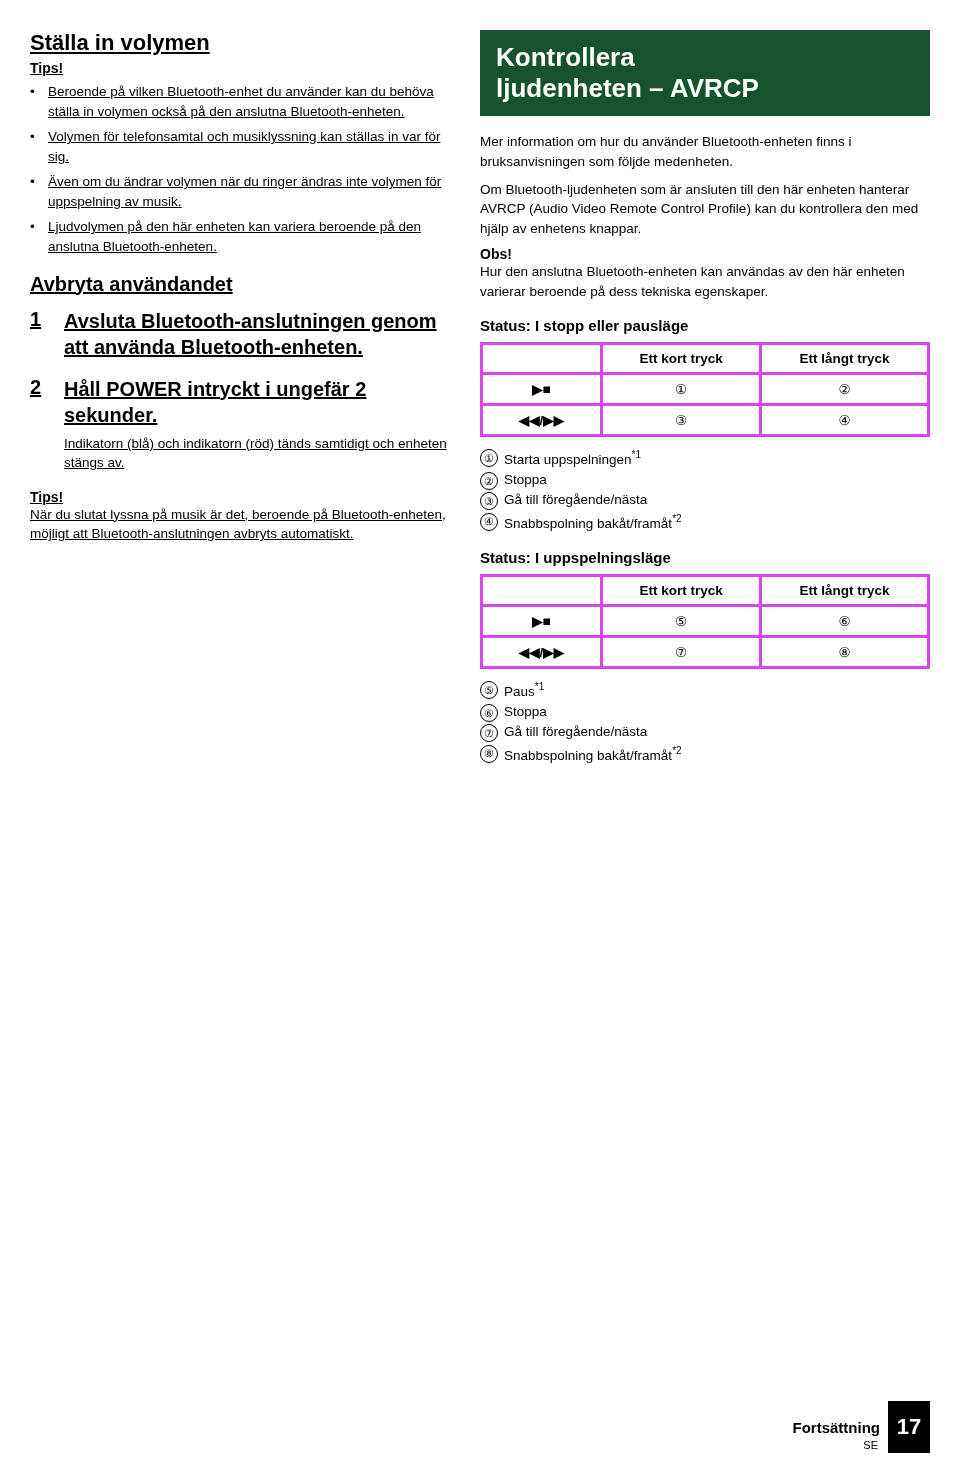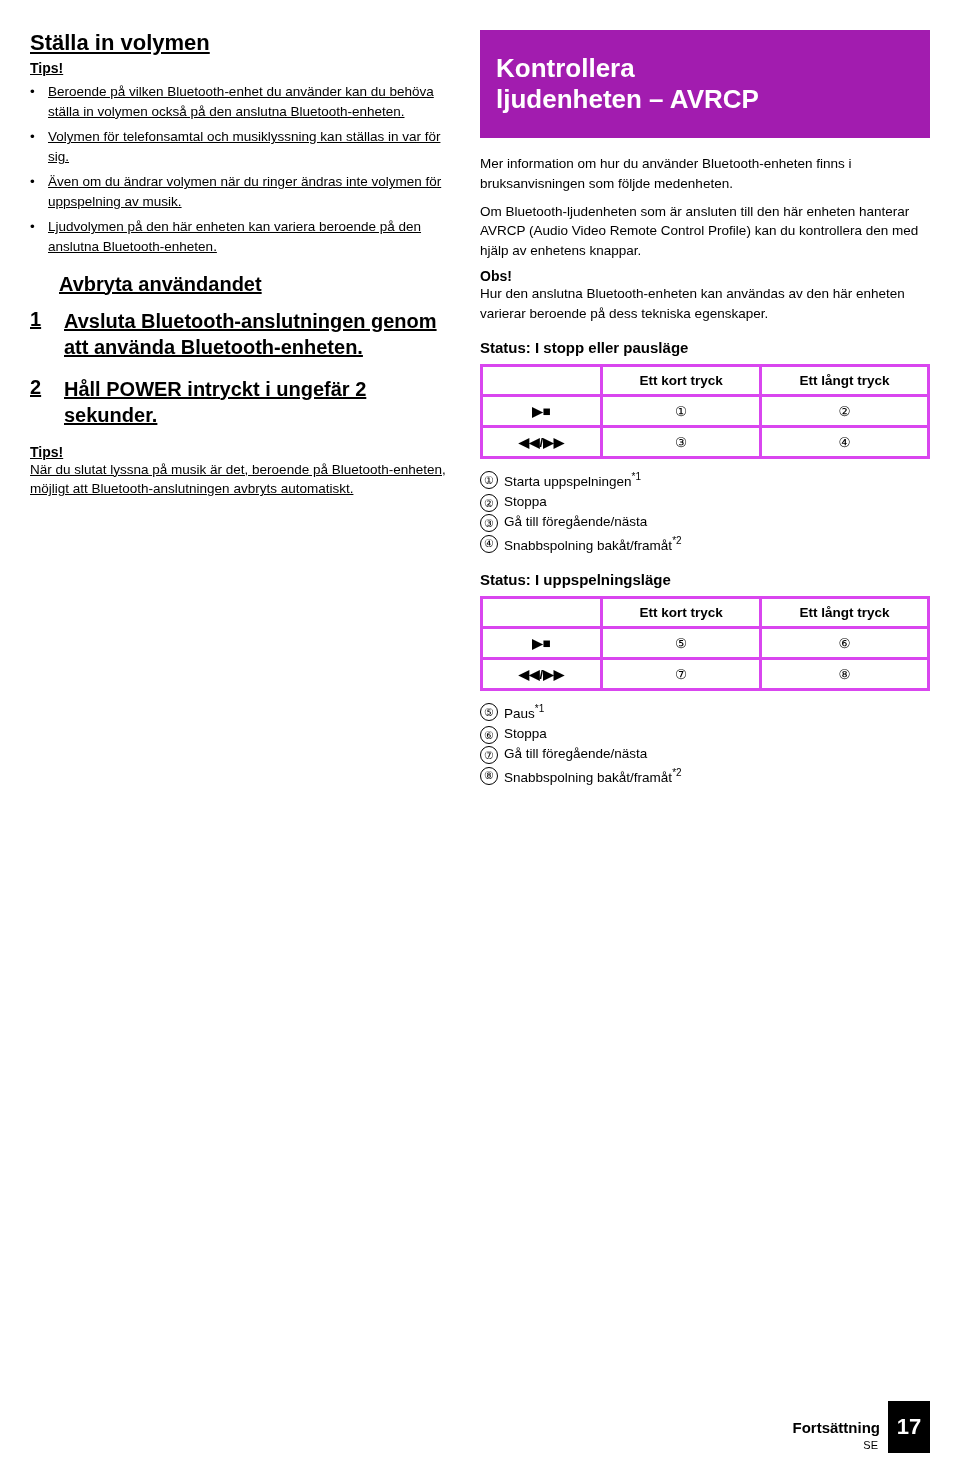--- a/index.html
+++ b/index.html
@@ -59,21 +59,20 @@
       line-height: 1.45;
       margin-bottom: 8px;
     }
     .steps-section {
       margin-top: 16px;
     }
     .step-heading {
       font-size: 20px;
       font-weight: bold;
       margin-bottom: 12px;
-      margin-left: 29px;
     }
     .step {
       display: flex;
       gap: 10px;
       margin-bottom: 16px;
       align-items: flex-start;
     }
     .step-num {
       font-size: 20px;
       font-weight: bold;
@@ -84,23 +83,23 @@
       font-size: 20px;
       font-weight: bold;
       line-height: 1.3;
     }
     .step-sub {
       font-size: 13.5px;
       line-height: 1.45;
       margin-top: 6px;
     }
     .right-header {
-      background: #a21caf;
+      background: #14532d;
       color: #fff;
-      padding: 23px 16px;
+      padding: 12px 16px;
       margin-bottom: 16px;
     }
     .right-header h1 {
       font-size: 26px;
       font-weight: bold;
       line-height: 1.2;
     }
     .obs-label {
       font-weight: bold;
       font-size: 14px;
@@ -209,20 +208,21 @@
         <span class="step-num">1</span>
         <div>
           <div class="step-text">Avsluta Bluetooth-anslutningen genom att använda Bluetooth-enheten.</div>
         </div>
       </div>
 
       <div class="step">
         <span class="step-num">2</span>
         <div>
           <div class="step-text">Håll POWER intryckt i ungefär 2 sekunder.</div>
+          <p class="step-sub">Indikatorn (blå) och indikatorn (röd) tänds samtidigt och enheten stängs av.</p>
         </div>
       </div>
 
       <p class="tips-label">Tips!</p>
       <p class="body-text">När du slutat lyssna på musik är det, beroende på Bluetooth-enheten, möjligt att Bluetooth-anslutningen avbryts automatiskt.</p>
     </div>
   </div>
 
   <div class="right-col">
     <div class="right-header">

